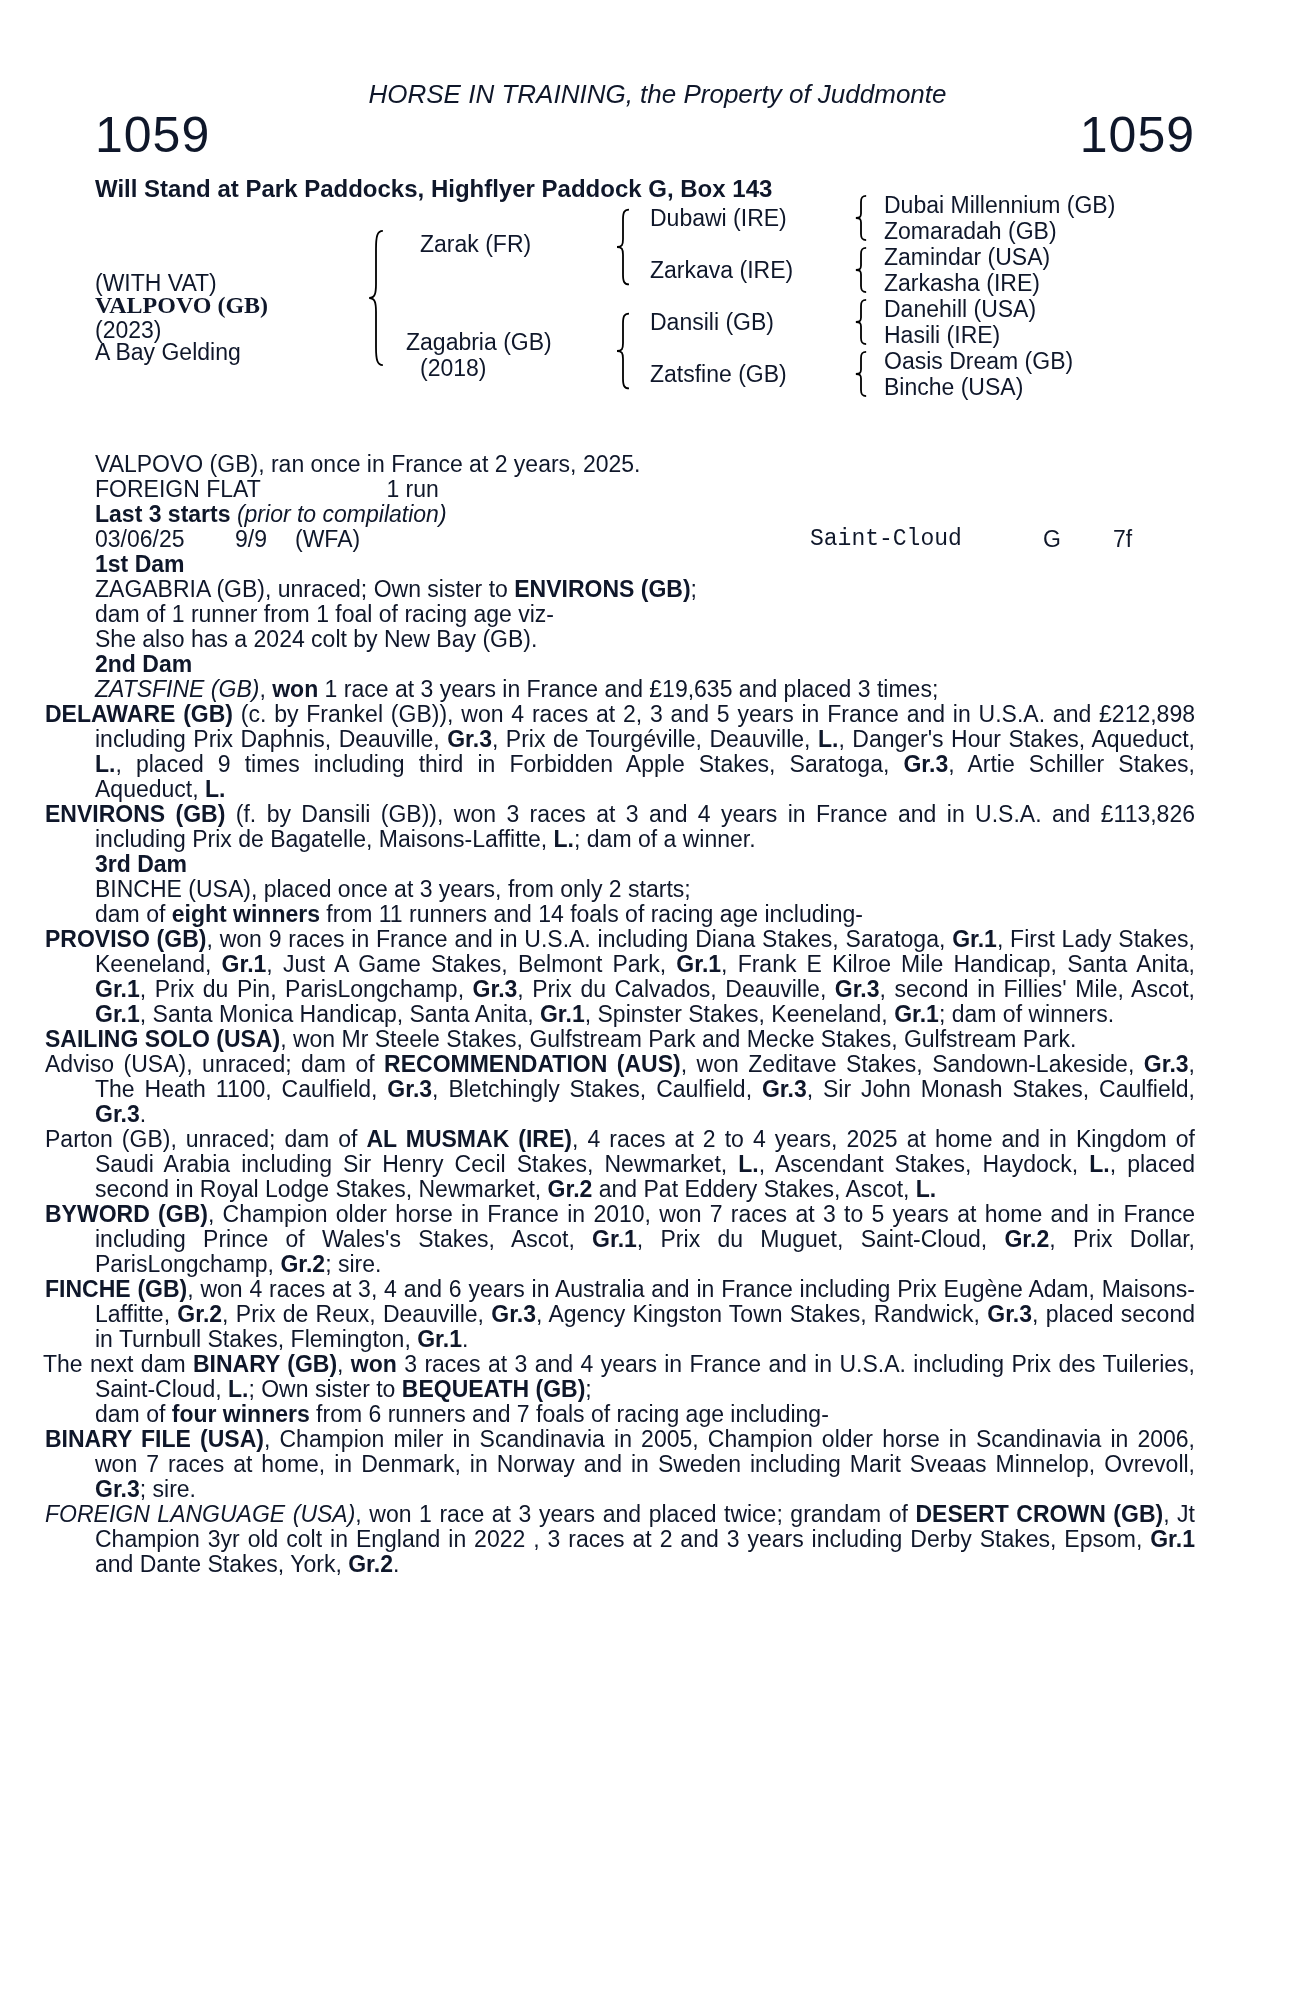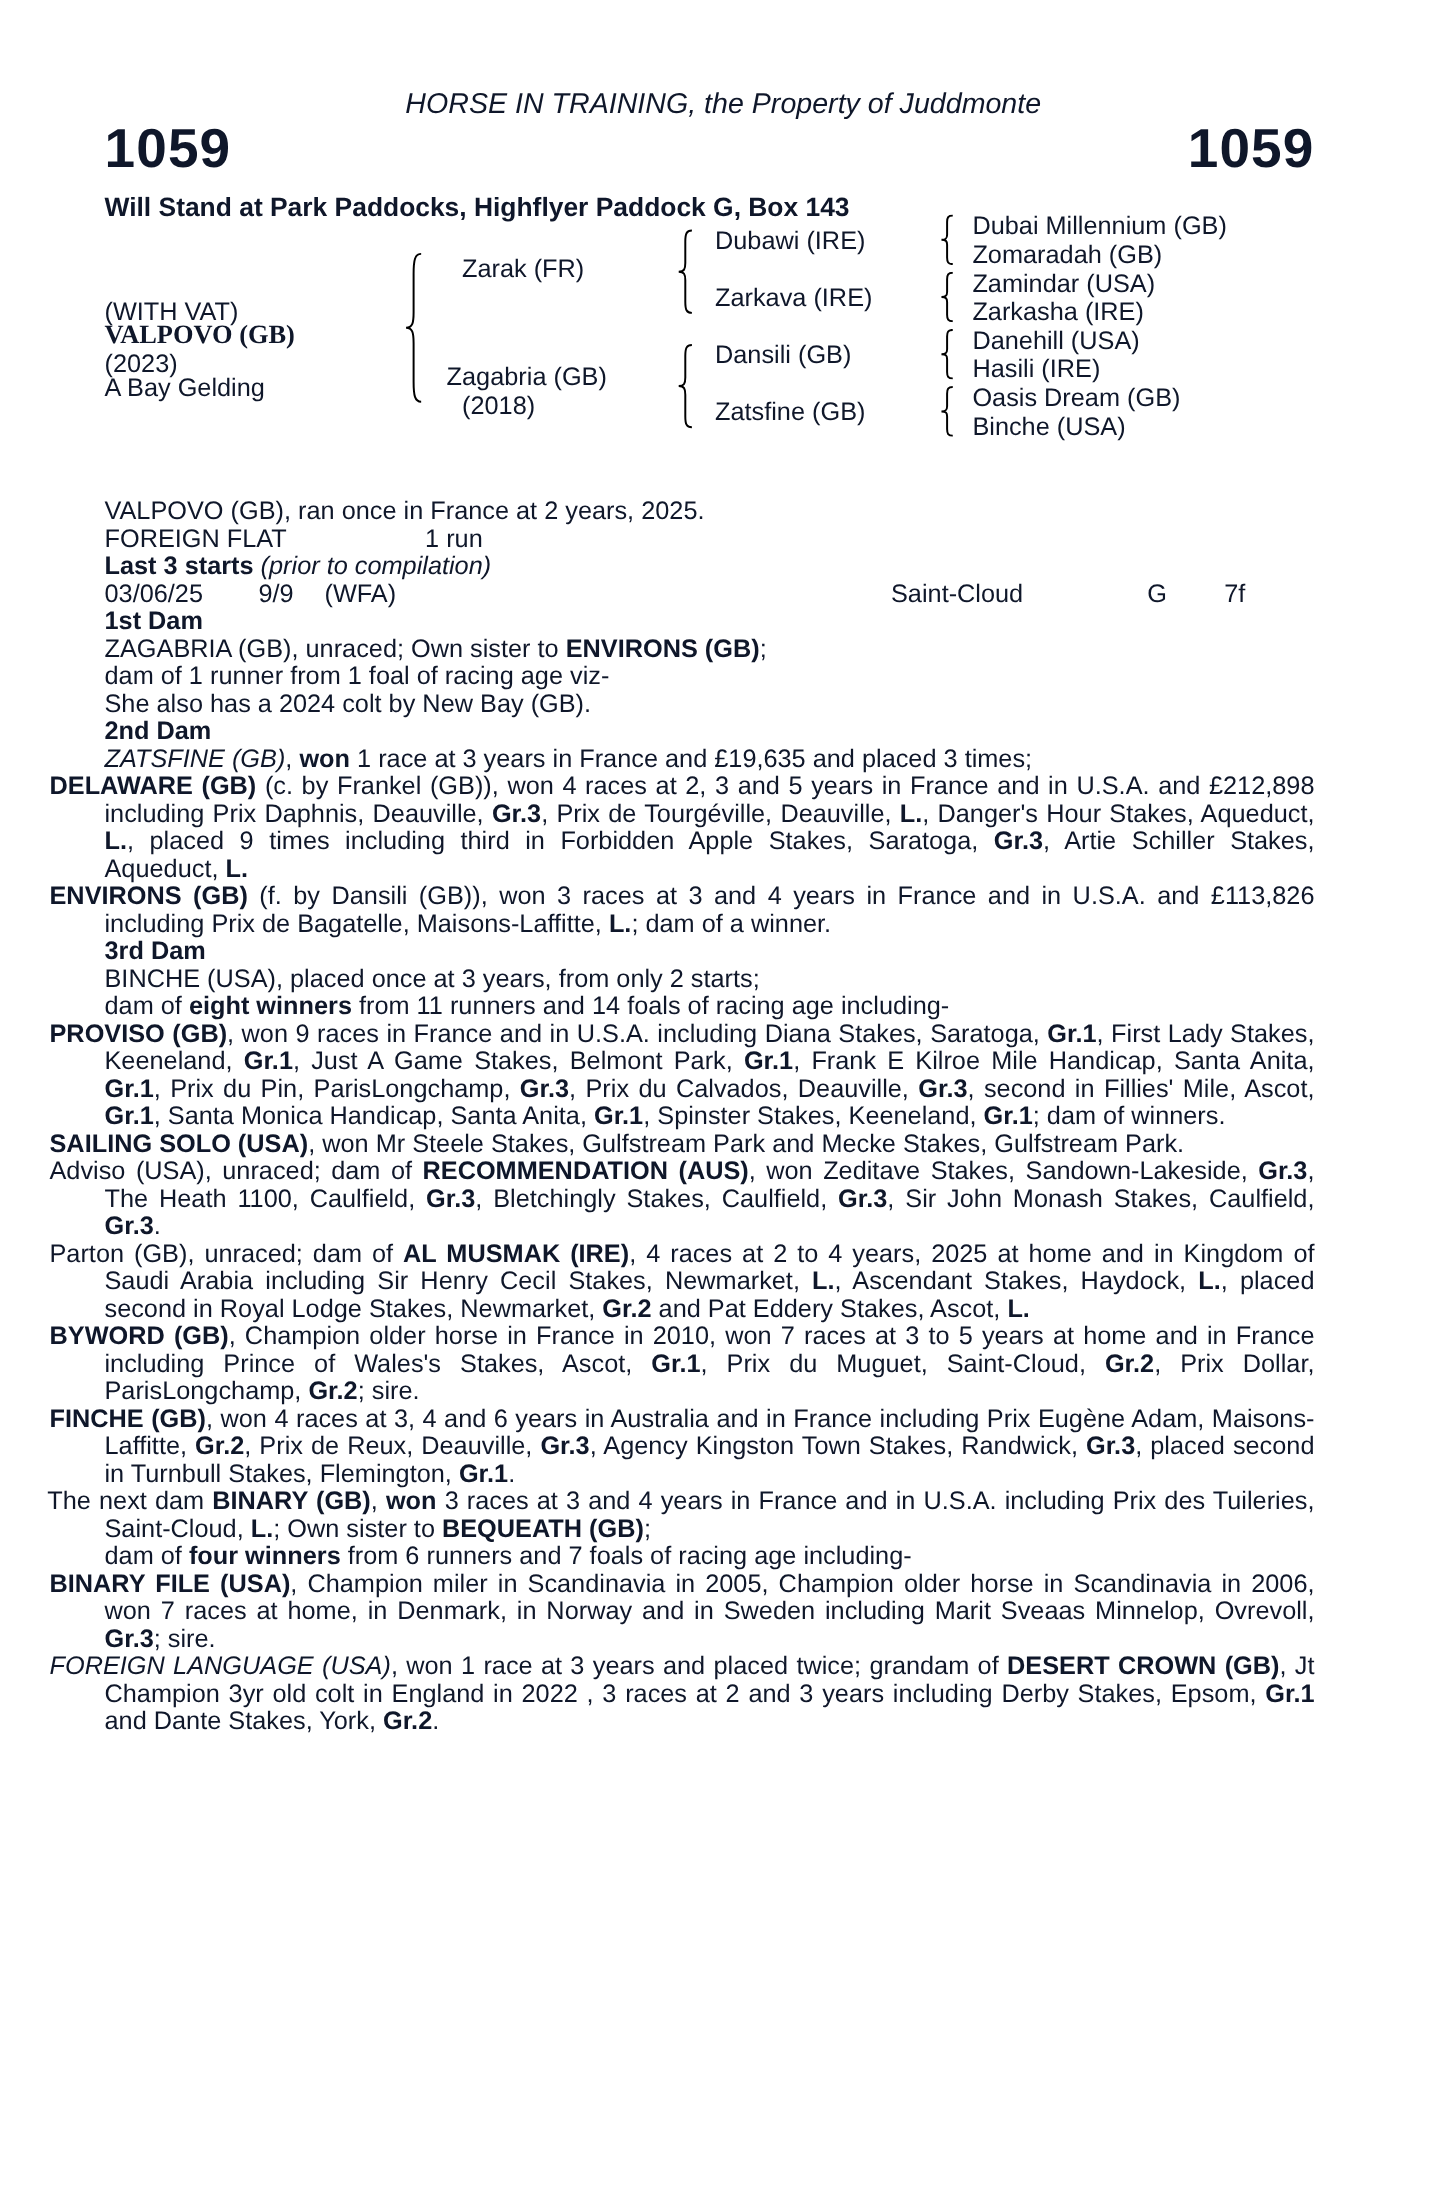--- a/index.html
+++ b/index.html
@@ -1,21 +1,21 @@
 <!DOCTYPE html>
 <html><head>
 <meta charset="utf-8">
 <title>Catalogue Page</title>
 <style>
   html,body{margin:0;padding:0;background:#ffffff;}
   .page{position:relative;width:1315px;height:2000px;background:#ffffff;color:#0f172a;
         font-family:"Liberation Sans",sans-serif;font-size:23px;line-height:25px;overflow:hidden;}
   .abs{position:absolute;white-space:nowrap;}
   .banner{top:82px;left:0;width:100%;text-align:center;font-style:italic;font-size:26px;}
-  .lot{top:108px;font-size:50px;line-height:54px;font-weight:bold;letter-spacing:1px;}
+  .lot{top:108px;font-size:50px;line-height:54px;font-weight:normal;letter-spacing:1px;}
   .lot-left{left:95px;}
   .lot-right{right:120px;}
   .stand{top:176px;left:95px;font-weight:bold;font-size:24px;}
   .subject-name{font-weight:bold;font-size:24px;font-family:Liberation Serif, serif;}
   .brace{position:absolute;}
   .body-col{position:absolute;left:95px;top:452px;width:1100px;text-align:justify;}
   .body-col p{margin:0;padding:0;}
   .h{font-weight:bold;}
   .gap{margin-top:21px;}
   .p0{}
@@ -23,21 +23,21 @@
   .hang2{padding-left:152px;text-indent:-50px;}
   .hnext{padding-left:52px;text-indent:-52px;}
   .row-cat{margin-top:21px;}
   .col-cat{display:inline-block;width:285px;}
   .row-last3{margin-top:12px;}
   .row-starts{margin-top:13px;position:relative;height:25px;}
   .row-starts span{position:absolute;top:0;white-space:nowrap;}
   .c-date{left:0;}
   .c-pos{left:140px;}
   .c-type{left:200px;}
-  .c-course{left:715px;}
+  .c-course{left:715px;font-family:Liberation Mono, monospace;}
   .c-going{left:948px;}
   .c-dist{left:1018px;}
   span.b{font-weight:bold;}
   span.i{font-style:italic;}
 </style>
 </head>
 <body>
 
 <div class="page">
 

